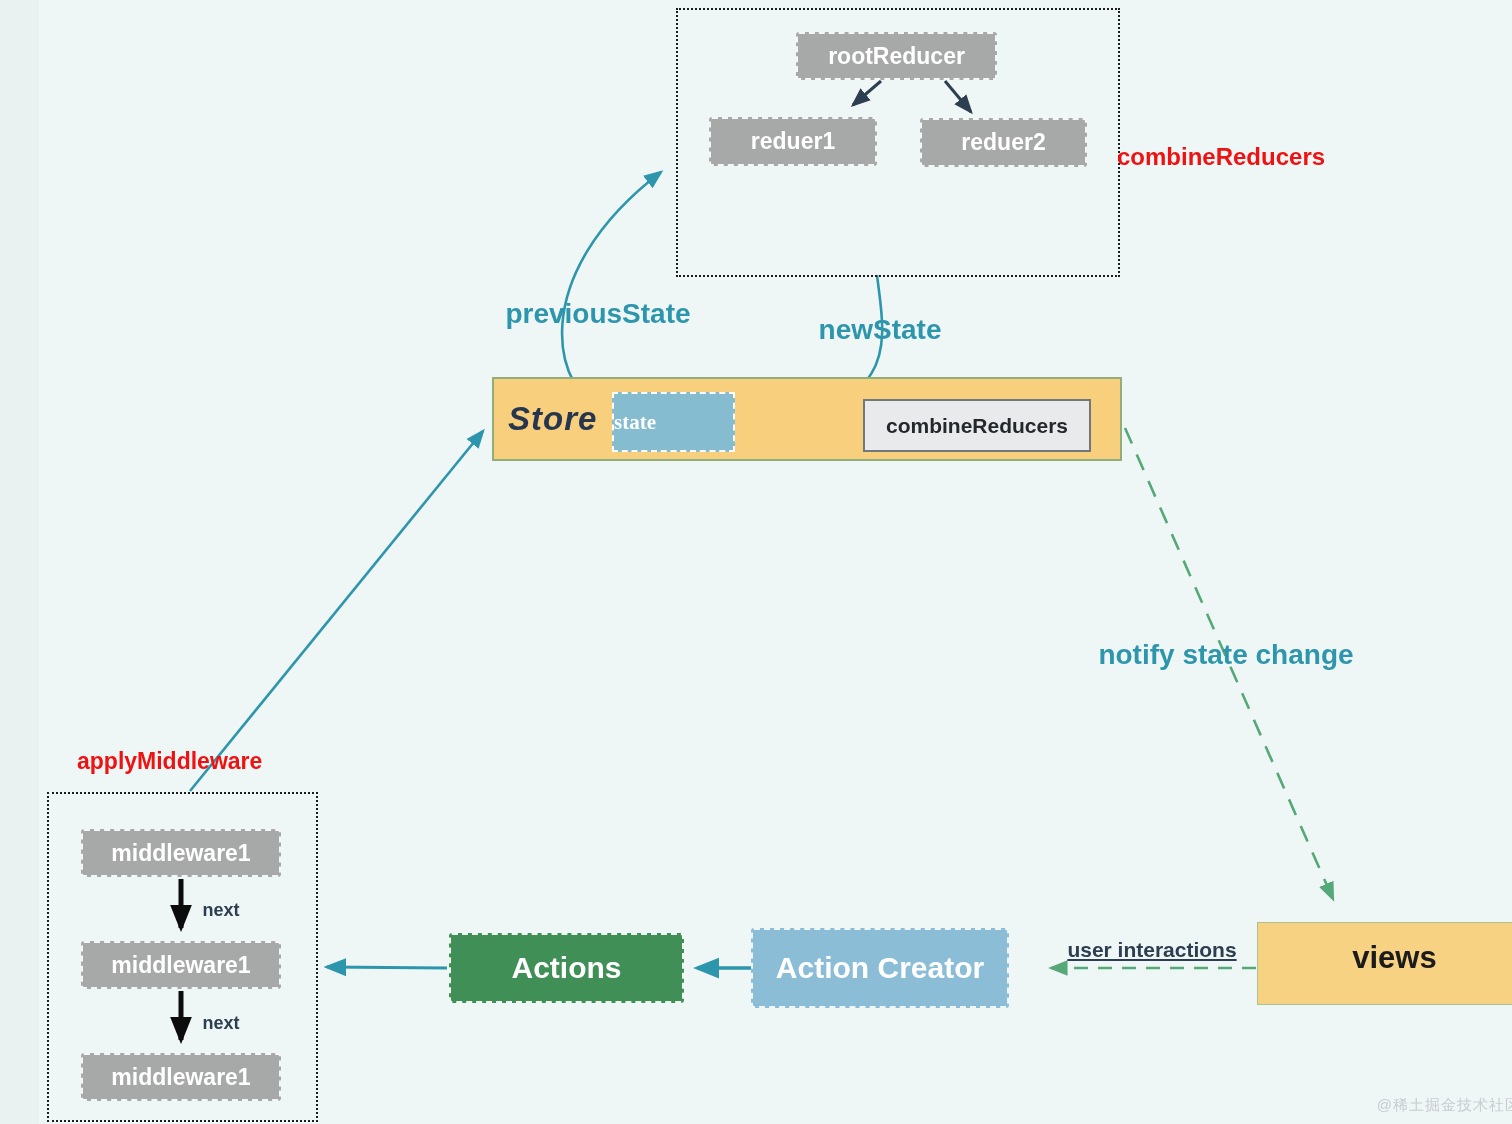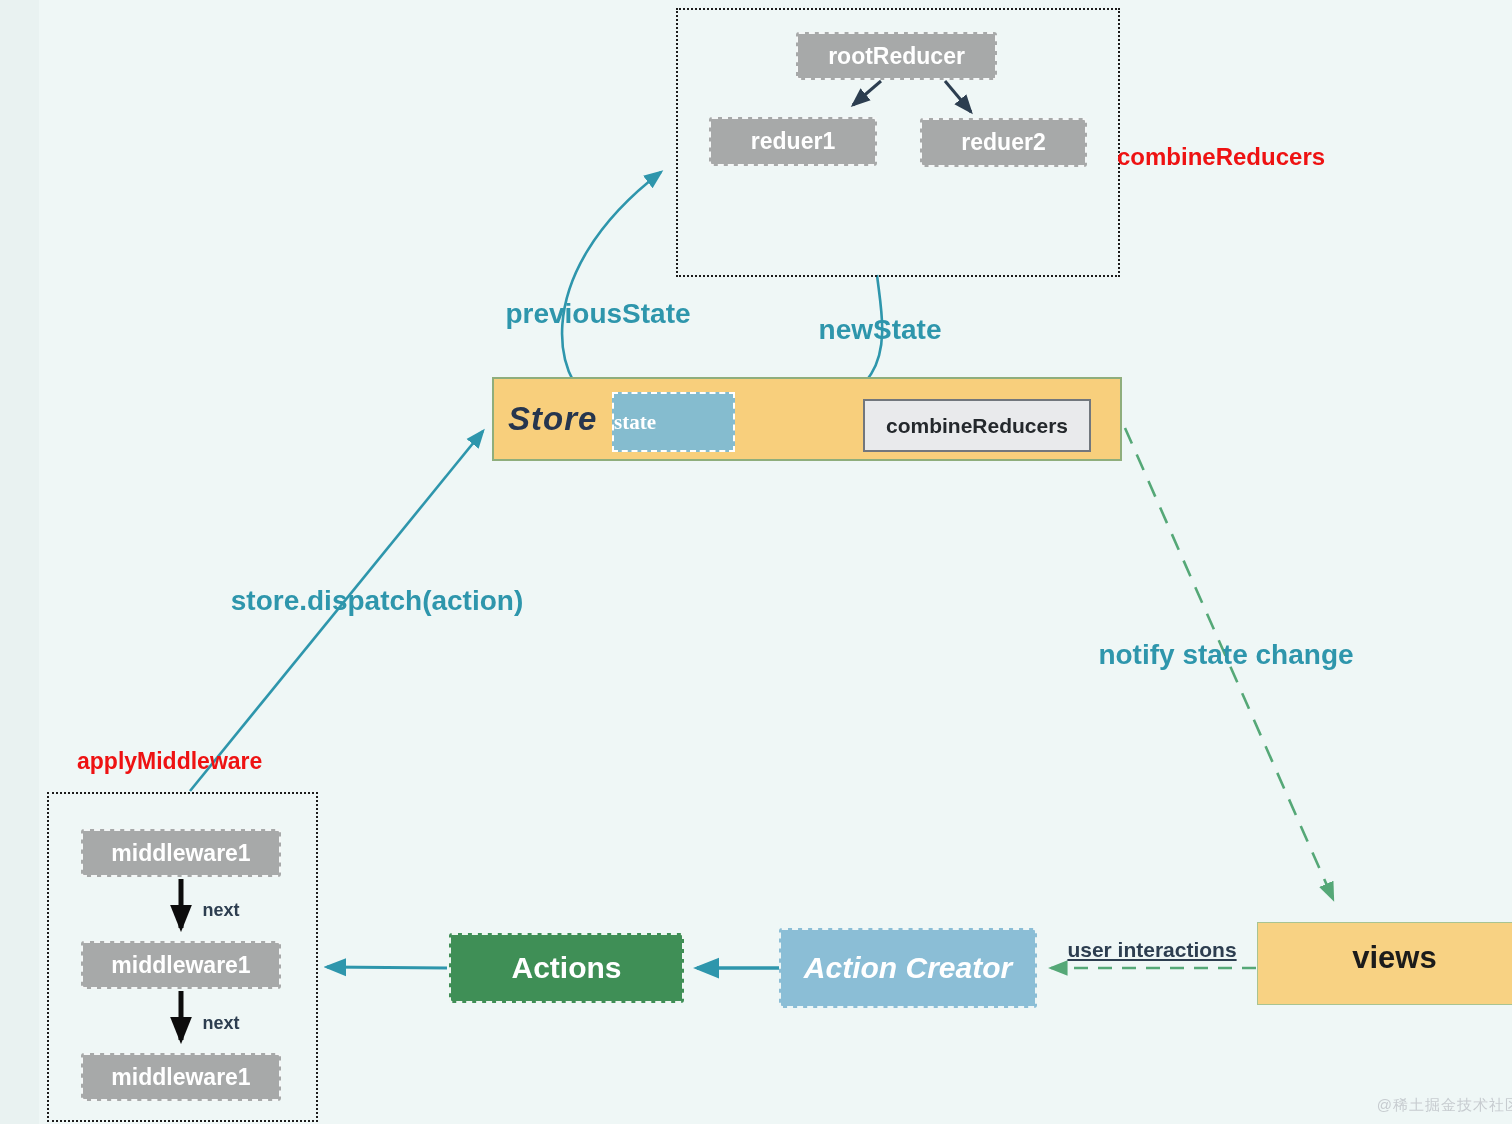--- a/index.html
+++ b/index.html
@@ -181,21 +181,20 @@
     <span>reduer1</span>
   </div>
   <div class="gray-node" style="left:881px;top:118px;width:167px;height:49px;">
     <span>reduer2</span>
   </div>
 
   <div class="red-label" style="left:1078px;top:143px;font-size:24px;">combineReducers</div>
 
   <div class="teal-label" style="left:559px;top:314px;">previousState</div>
   <div class="teal-label" style="left:841px;top:330px;">newState</div>
-  <div class="teal-label" style="left:338px;top:601px;">store.dispatch(action)</div>
   <div class="teal-label" style="left:1187px;top:655px;">notify state change</div>
 
   <div class="store-box" style="left:453px;top:377px;width:630px;height:84px;">
     <span class="store-title">Store</span>
     <div class="state-node" style="left:118px;top:13px;width:123px;height:60px;">
       <span>state</span>
     </div>
     <div class="combine-node" style="left:369px;top:20px;width:228px;height:53px;">
       <span>combineReducers</span>
     </div>
@@ -214,21 +213,21 @@
   </div>
   <div class="dark-label" style="left:182px;top:1023px;font-size:18px;">next</div>
   <div class="gray-node" style="left:42px;top:1053px;width:200px;height:48px;">
     <span>middleware1</span>
   </div>
 
   <div class="actions-node" style="left:410px;top:933px;width:235px;height:70px;">
     <span>Actions</span>
   </div>
 
-  <div class="creator-node" style="left:740px;top:928px;width:258px;height:80px;font-style:italic;">
+  <div class="creator-node" style="left:712px;top:928px;width:258px;height:80px;">
     <span>Action Creator</span>
   </div>
 
   <div class="dark-label" style="left:1113px;top:950px;font-size:21px;font-weight:600;text-decoration:underline;">user interactions</div>
 
   <div class="views-node" style="left:1218px;top:922px;width:275px;height:83px;">
     <span>views</span>
   </div>
 
   <div class="watermark">@稀土掘金技术社区</div>

